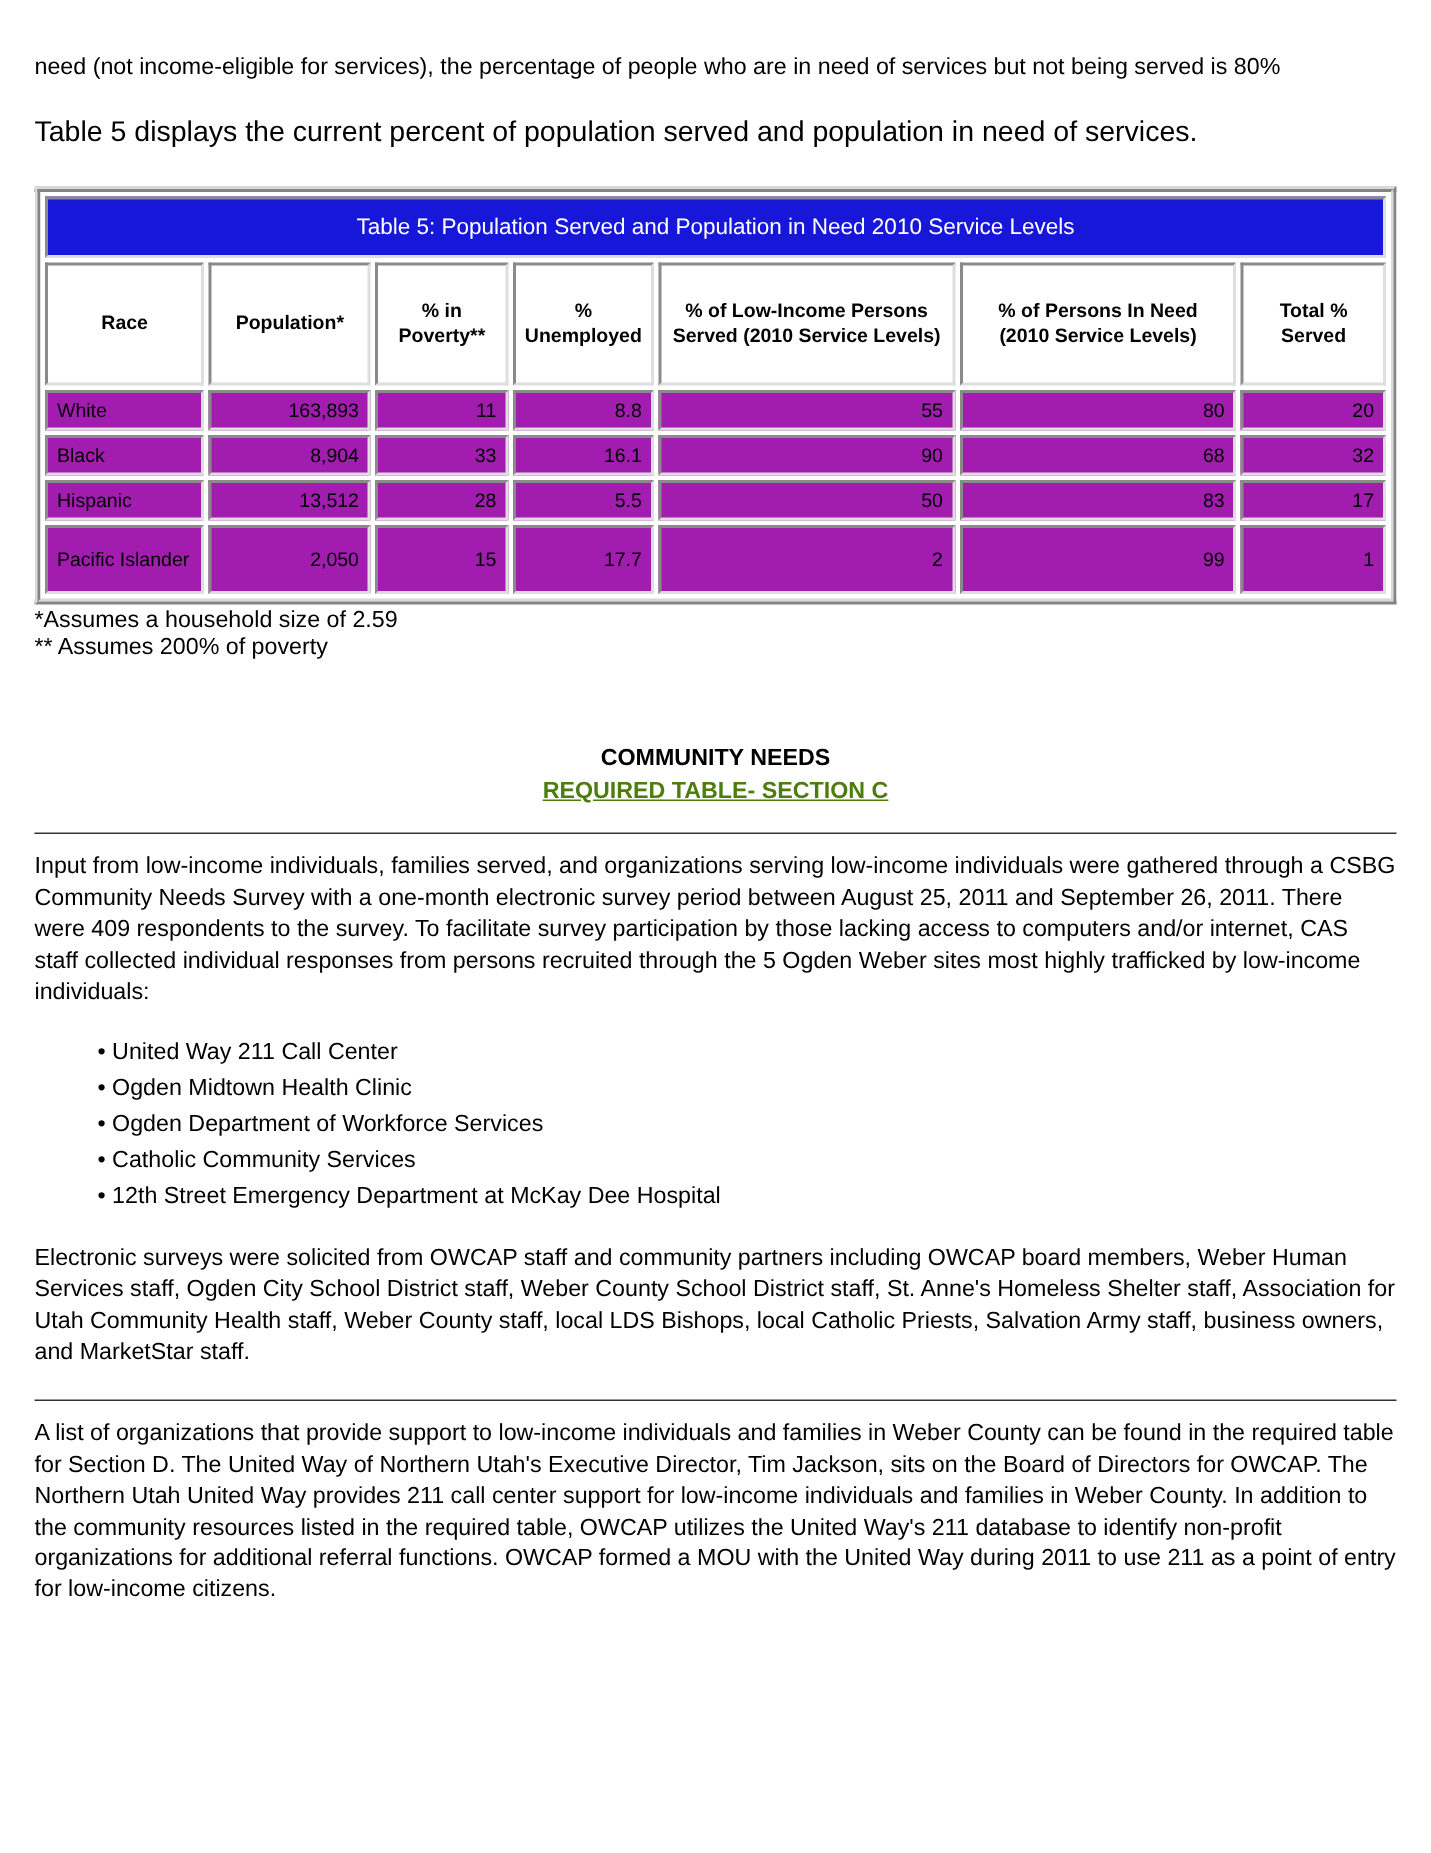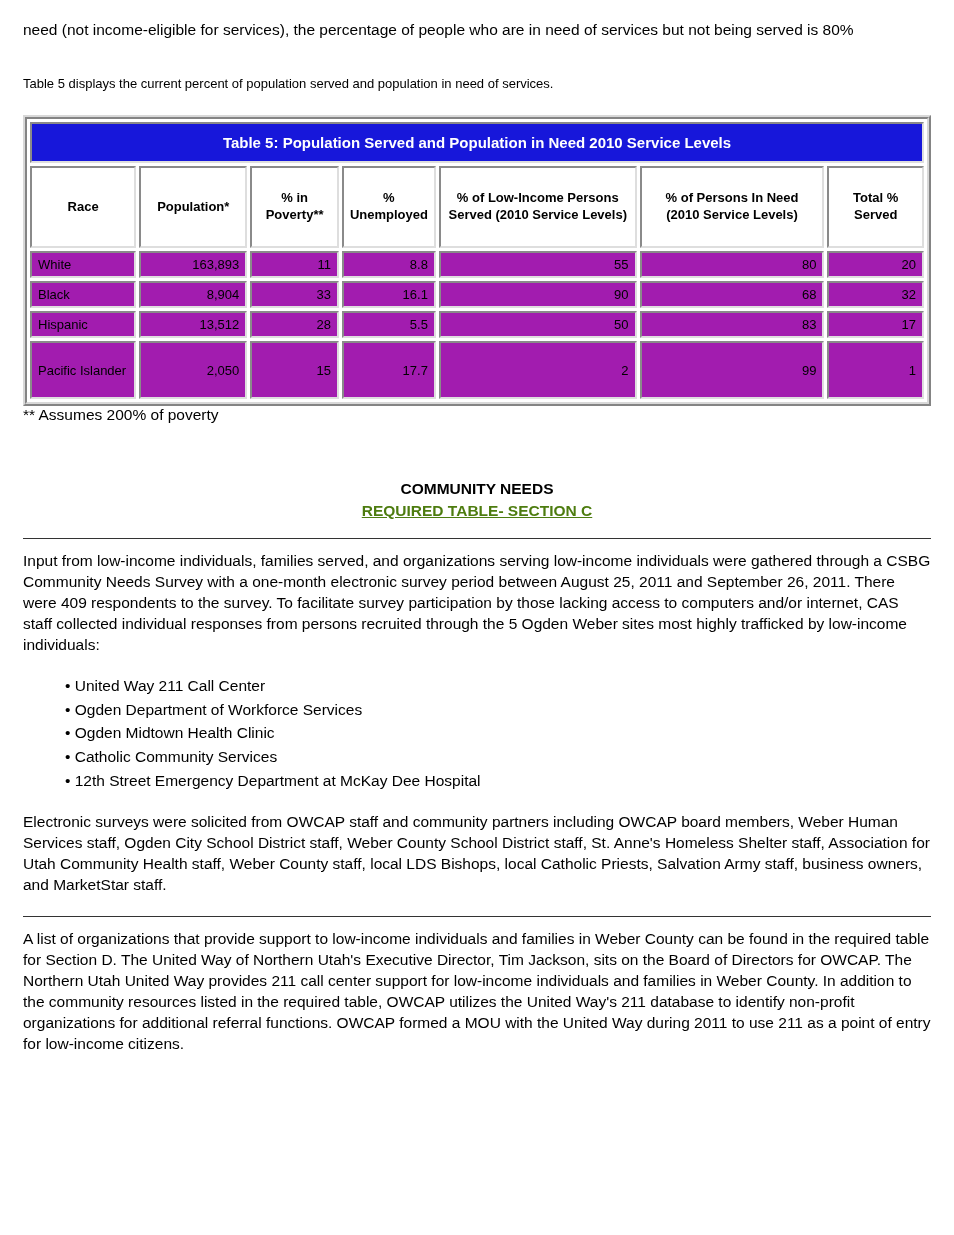--- a/index.html
+++ b/index.html
@@ -7,66 +7,66 @@
     width: 954px;
     height: 1235px;
     background: #fff;
     font-family: Arial, Helvetica, sans-serif;
     color: #000;
     position: relative;
   }
   .page {
     position: absolute;
     left: 23px;
-    top: 0;
+    top: 15px;
     width: 908px;
   }
   .intro {
     margin-top: 20px;
     font-size: 15.5px;
     line-height: 1.3;
   }
   .table-intro {
-    margin-top: 36px;
-    font-size: 13px;
+    margin-top: 22px;
+    font-size: 19px;
     line-height: 1.3;
   }
   table.stats {
     width: 100%;
     margin-top: 22px;
     border-collapse: separate;
     border-spacing: 3px;
     border: 4px ridge #d8d8d8;
     font-size: 13px;
   }
   table.stats th.title {
     background: #1717da;
     color: #fff;
-    font-weight: bold;
+    font-weight: normal;
     text-align: center;
     padding: 10px 4px;
     border: 2px inset #dedede;
     font-size: 15px;
   }
   table.stats th, table.stats td {
     border: 2px inset #dedede;
     padding: 4px 6px;
     vertical-align: middle;
   }
   table.stats tr.head th {
     font-weight: bold;
     text-align: center;
     background: #fff;
     height: 82px;
     line-height: 1.3;
   }
   table.stats td { background:#a21caf; height: 22px; }
   table.stats td.race { text-align: left; }
   table.stats td.num { text-align: right; }
-  table.stats tr.lastrow td { height: 58px; }
+  table.stats tr.lastrow td { height: 46px; }
   .col-race {width:110px;}
   .col-pop {width:110px;}
   .col-pov {width:90px;}
   .col-unemp {width:90px;}
   .col-served {width:210px;}
   .col-need {width:196px;}
   .col-served2{width:100px;}
 
   .cn-block { margin-top: 56px; text-align: center; }
   .cn-title { font-size: 15.5px; font-weight: bold; }
@@ -141,34 +141,35 @@
       <td class="num">2,050</td>
       <td class="num">15</td>
       <td class="num">17.7</td>
       <td class="num">2</td>
       <td class="num">99</td>
       <td class="num">1</td>
     </tr>
   </tbody>
     </table>
 
+  <p style="font-size:15.5px;margin-top:2px">*Assumes a household size of 2.59</p>
   <p style="font-size:15.5px">** Assumes 200% of poverty</p>
 
   <div class="cn-block">
     <div class="cn-title">COMMUNITY NEEDS</div>
     <a href="#" class="cn-link">REQUIRED TABLE- SECTION C</a>
   </div>
   <hr class="sep">
 
   <div class="cn-body">
     <p>Input from low-income individuals, families served, and organizations serving low-income individuals were gathered through a CSBG Community Needs Survey with a one-month electronic survey period between August 25, 2011 and September 26, 2011. There were 409 respondents to the survey. To facilitate survey participation by those lacking access to computers and/or internet, CAS staff collected individual responses from persons recruited through the 5 Ogden Weber sites most highly trafficked by low-income individuals:</p>
     <ul>
       <li>• United Way 211 Call Center</li>
+      <li>• Ogden Midtown Health Clinic</li>
       <li>• Ogden Department of Workforce Services</li>
-      <li>• Ogden Midtown Health Clinic</li>
       <li>• Catholic Community Services</li>
       <li>• 12th Street Emergency Department at McKay Dee Hospital</li>
     </ul>
     <p>Electronic surveys were solicited from OWCAP staff and community partners including OWCAP board members, Weber Human Services staff, Ogden City School District staff, Weber County School District staff, St. Anne's Homeless Shelter staff, Association for Utah Community Health staff, Weber County staff, local LDS Bishops, local Catholic Priests, Salvation Army staff, business owners, and MarketStar staff.</p>
   </div>
 
   <hr class="sep">
 
   <div class="cn-body">
     <p>A list of organizations that provide support to low-income individuals and families in Weber County can be found in the required table for Section D. The United Way of Northern Utah's Executive Director, Tim Jackson, sits on the Board of Directors for OWCAP. The Northern Utah United Way provides 211 call center support for low-income individuals and families in Weber County. In addition to the community resources listed in the required table, OWCAP utilizes the United Way's 211 database to identify non-profit organizations for additional referral functions. OWCAP formed a MOU with the United Way during 2011 to use 211 as a point of entry for low-income citizens.</p>

